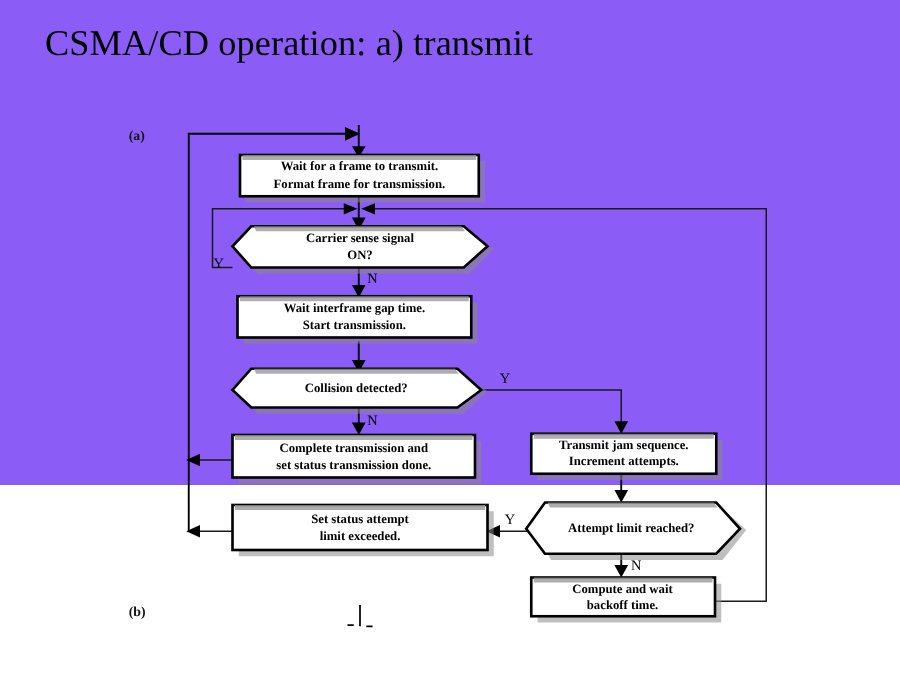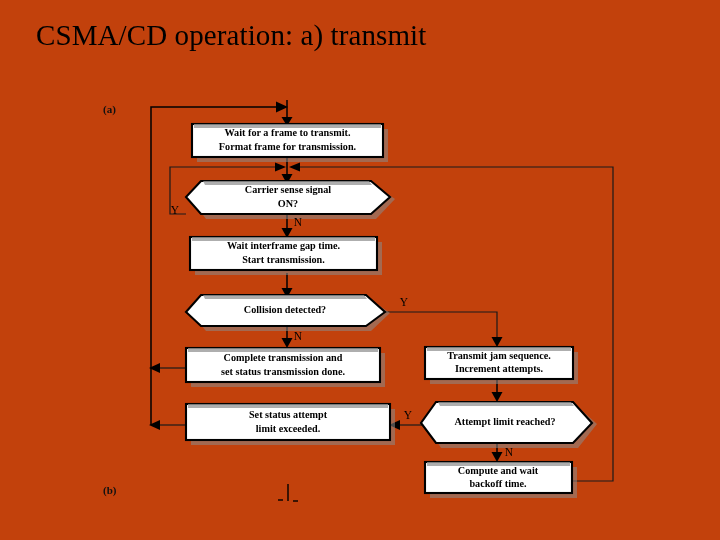--- a/index.html
+++ b/index.html
@@ -10,22 +10,22 @@
   body {
     width: 720px;
     height: 540px;
     overflow: hidden;
     font-family: "Liberation Serif", serif;
     color: #000000;
   }
   #slide {
     position: relative;
     width: 720px;
-    height: 540px;
-    background: #c2410c;
+    height: 388px;
+    background: #8b5cf6;
   }
   #slide-title {
     position: absolute;
     left: 36px;
     top: 18px;
     font-family: "Liberation Serif", serif;
     font-size: 29px;
     line-height: 34px;
     font-weight: 400;
     color: #000000;

